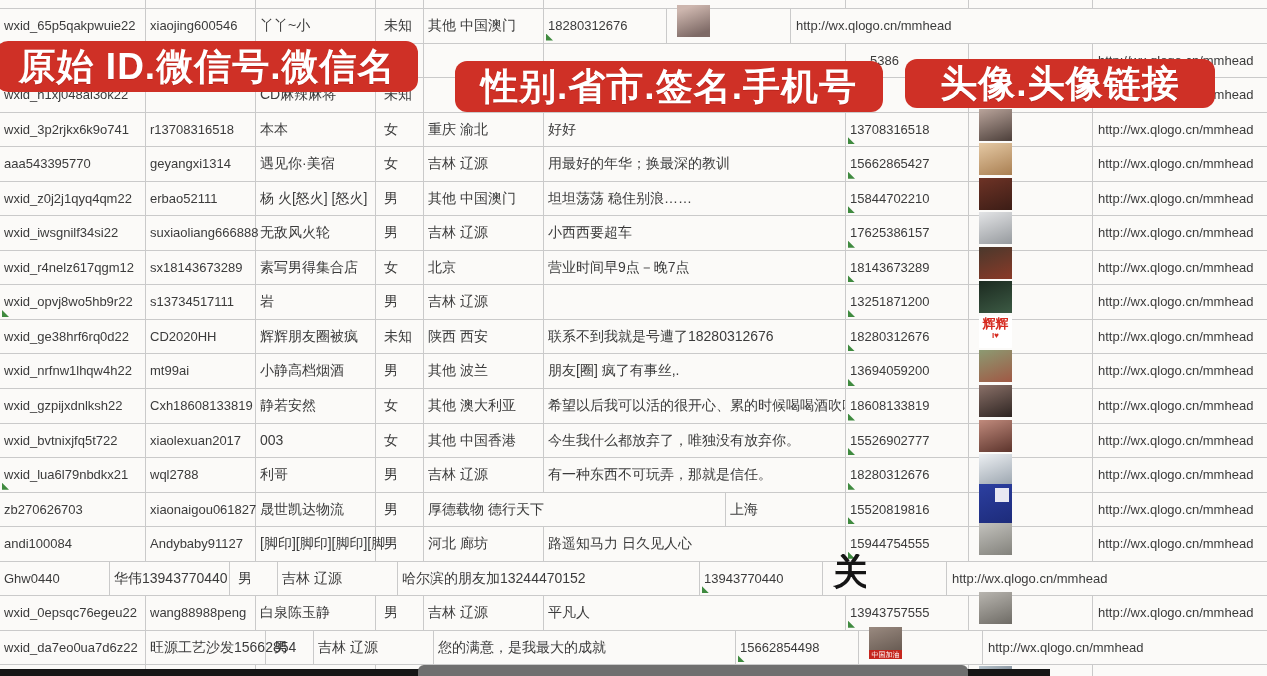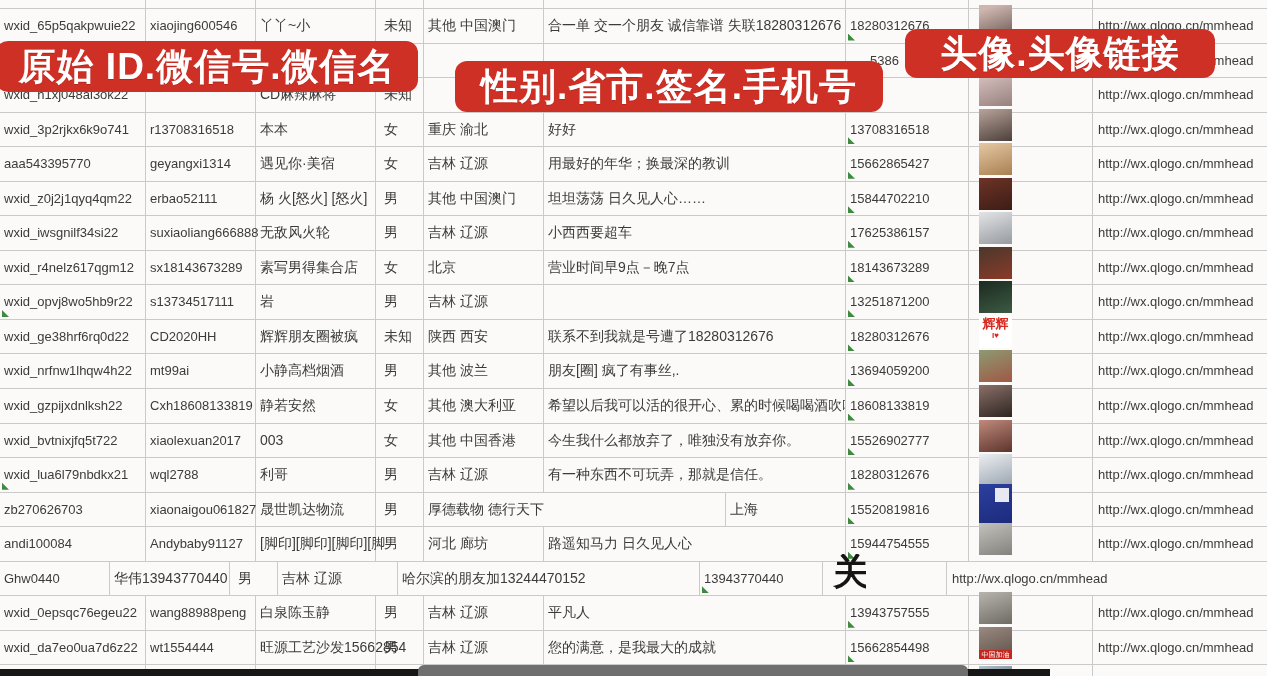--- a/index.html
+++ b/index.html
@@ -49,21 +49,21 @@
   .av-label{position:absolute;left:0;bottom:0;width:100%;background:#c5261e;color:#fff;
             font-size:7px;line-height:9px;text-align:center;overflow:hidden;}
   .av-partial{background:linear-gradient(160deg,#b8c4cc,#6a7682);height:13px;margin-top:1px;}
   
   .banner{position:absolute;background:#cf3026;border-radius:12px;color:#fff;
           display:flex;align-items:center;justify-content:center;
           font-size:37px;font-weight:bold;letter-spacing:1px;z-index:10;
           text-shadow:0 1px 0 rgba(120,0,0,.25);}
   #banner1{left:-4px;top:41px;width:422px;height:51px;}
   #banner2{left:455px;top:61px;width:428px;height:51px;}
-  #banner3{left:905px;top:29px;width:310px;height:49px;}
+  #banner3{left:905px;top:59px;width:310px;height:49px;}
   
   .scrub-track{position:absolute;left:0;bottom:0;width:1050px;height:7px;background:#161616;z-index:20;}
   .scrub-thumb{position:absolute;left:418px;bottom:0;width:550px;height:11px;background:#6f6f6f;
                border-radius:6px 6px 0 0;z-index:21;}
 </style>
 </head>
 <body>
 
 <div class="stage">
   <div id="grid">
@@ -77,21 +77,20 @@
         <div class="cell cg"></div>
         <div class="cell ch"></div>
         <div class="cell ci"></div>
       </div>
       <div class="row">
         <div class="cell ca">wxid_65p5qakpwuie22</div>
         <div class="cell cb">xiaojing600546</div>
         <div class="cell cc zh">丫丫~小</div>
         <div class="cell cd zh">未知</div>
         <div class="cell ce zh">其他 中国澳门</div>
-        <div class="cell cf zh">合一单 交一个朋友 诚信靠谱 失联18280312676</div>
         <div class="cell cg">18280312676<span class="gmark"></span></div>
         <div class="cell ch">
           <div class="avatar av-girl-pink"></div>
         </div>
         <div class="cell ci">http://wx.qlogo.cn/mmhead</div>
       </div>
       <div class="row">
         <div class="cell ca"></div>
         <div class="cell cb"></div>
         <div class="cell cc zh"></div>
@@ -140,21 +139,21 @@
           <div class="avatar av-girl-warm"></div>
         </div>
         <div class="cell ci">http://wx.qlogo.cn/mmhead</div>
       </div>
       <div class="row">
         <div class="cell ca">wxid_z0j2j1qyq4qm22</div>
         <div class="cell cb">erbao52111</div>
         <div class="cell cc zh">杨 火[怒火] [怒火]</div>
         <div class="cell cd zh">男</div>
         <div class="cell ce zh">其他 中国澳门</div>
-        <div class="cell cf zh">坦坦荡荡 日久见人心……</div>
+        <div class="cell cf zh">坦坦荡荡 稳住别浪……</div>
         <div class="cell cg">15844702210<span class="gmark"></span></div>
         <div class="cell ch">
           <div class="avatar av-dark-red"></div>
         </div>
         <div class="cell ci">http://wx.qlogo.cn/mmhead</div>
       </div>
       <div class="row">
         <div class="cell ca">wxid_iwsgnilf34si22</div>
         <div class="cell cb">suxiaoliang666888</div>
         <div class="cell cc zh">无敌风火轮</div>
@@ -304,21 +303,20 @@
         <div class="cell ce zh">吉林 辽源</div>
         <div class="cell cf zh">平凡人</div>
         <div class="cell cg">13943757555<span class="gmark"></span></div>
         <div class="cell ch">
           <div class="avatar av-gray2"></div>
         </div>
         <div class="cell ci">http://wx.qlogo.cn/mmhead</div>
       </div>
       <div class="row">
         <div class="cell ca">wxid_da7eo0ua7d6z22</div>
-        <div class="cell cb">wt1554444</div>
         <div class="cell cc zh">旺源工艺沙发15662854</div>
         <div class="cell cd zh">男</div>
         <div class="cell ce zh">吉林 辽源</div>
         <div class="cell cf zh">您的满意，是我最大的成就</div>
         <div class="cell cg">15662854498<span class="gmark"></span></div>
         <div class="cell ch">
           <div class="avatar av-china">
             <span class="av-label">中国加油</span>
           </div>
         </div>

